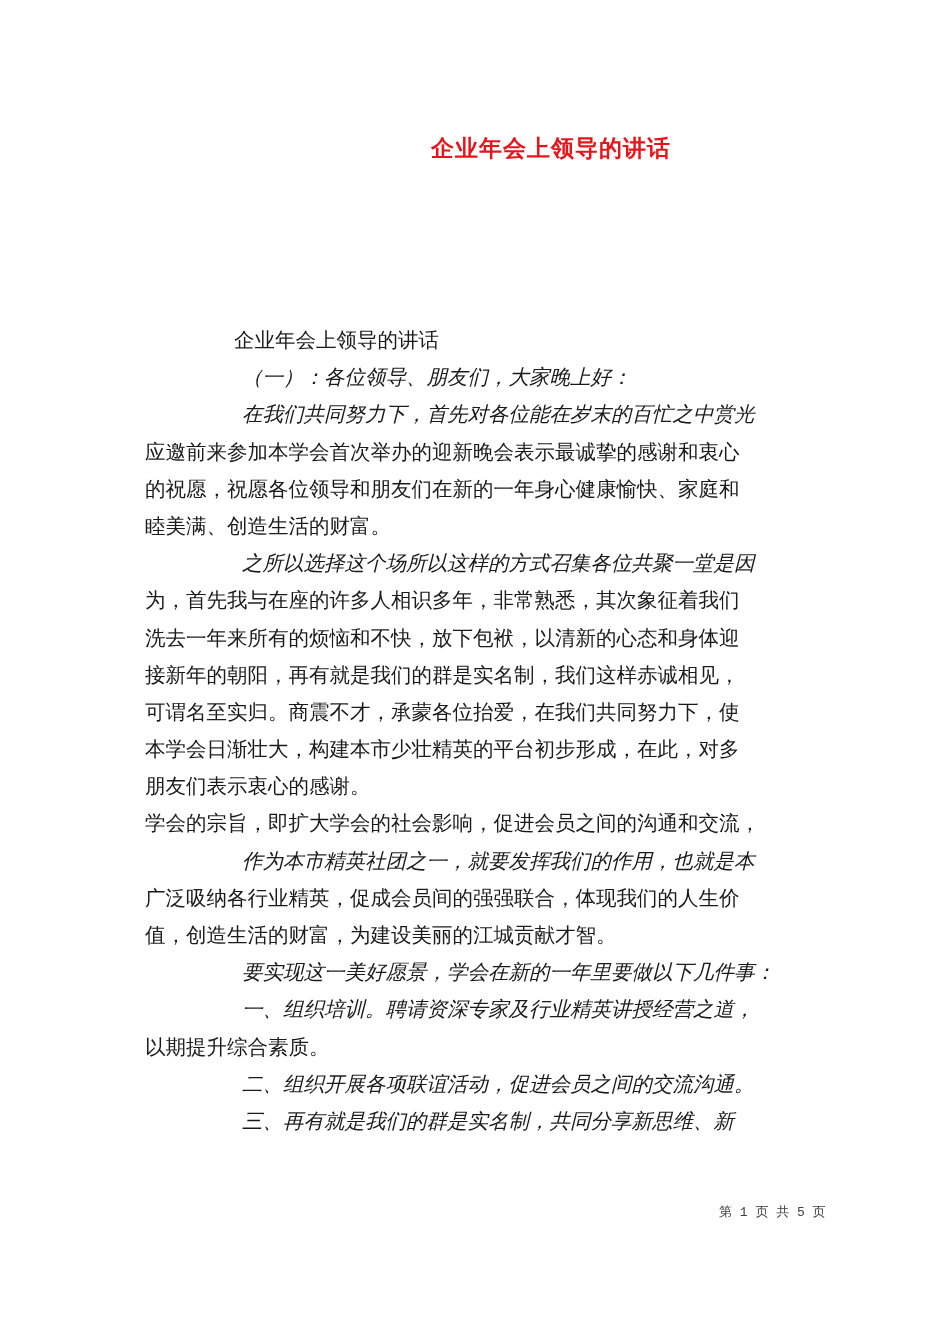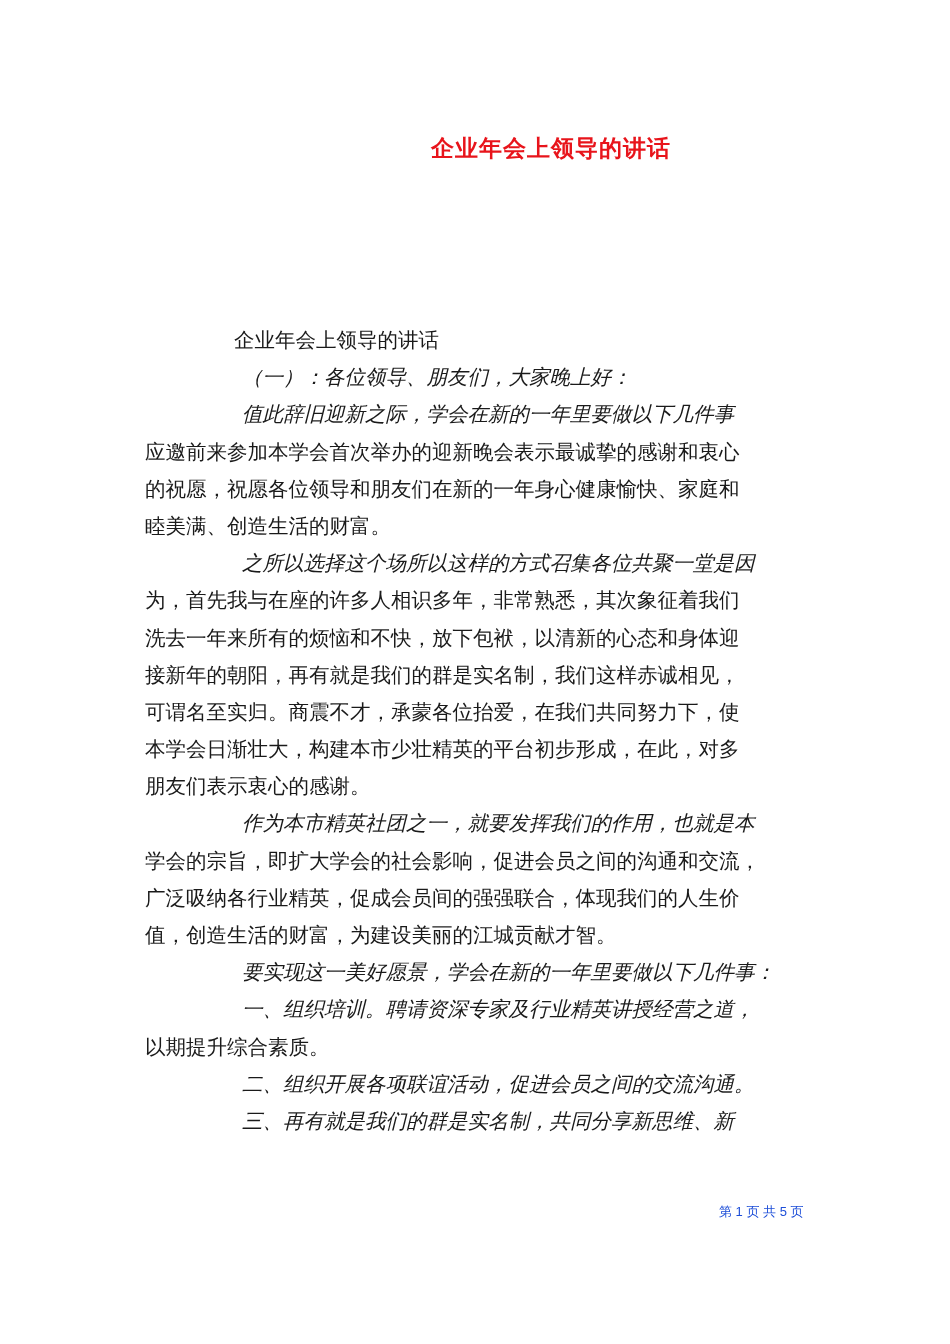--- a/index.html
+++ b/index.html
@@ -47,46 +47,46 @@
       white-space: nowrap;
       height: 37.2px;
     }
     .indent-a { padding-left: 89px; }
     .indent-b { padding-left: 97px; font-style: italic; }
     .footer {
       position: absolute;
       left: 719px;
       top: 1203px;
       font-size: 13px;
-      color: #1d4ed8;
-      font-family: Liberation Sans, sans-serif;
+      color: #404040;
+      font-family: Liberation Mono, monospace;
     }
   </style>
 </head>
 <body>
 
 <div class="page">
   <div class="doc-title">企业年会上领导的讲话</div>
 
   <div class="body-text">
     <div class="line indent-a">企业年会上领导的讲话</div>
     <div class="line indent-b">（一）：各位领导、朋友们，大家晚上好：</div>
-    <div class="line indent-b">值此辞旧迎新之际，学会在新的一年里要做以下几件事</div>
+    <div class="line indent-b">在我们共同努力下，首先对各位能在岁末的百忙之中赏光</div>
     <div class="line">应邀前来参加本学会首次举办的迎新晚会表示最诚挚的感谢和衷心</div>
     <div class="line">的祝愿，祝愿各位领导和朋友们在新的一年身心健康愉快、家庭和</div>
     <div class="line">睦美满、创造生活的财富。</div>
     <div class="line indent-b">之所以选择这个场所以这样的方式召集各位共聚一堂是因</div>
     <div class="line">为，首先我与在座的许多人相识多年，非常熟悉，其次象征着我们</div>
     <div class="line">洗去一年来所有的烦恼和不快，放下包袱，以清新的心态和身体迎</div>
     <div class="line">接新年的朝阳，再有就是我们的群是实名制，我们这样赤诚相见，</div>
     <div class="line">可谓名至实归。商震不才，承蒙各位抬爱，在我们共同努力下，使</div>
     <div class="line">本学会日渐壮大，构建本市少壮精英的平台初步形成，在此，对多</div>
     <div class="line">朋友们表示衷心的感谢。</div>
+    <div class="line">学会的宗旨，即扩大学会的社会影响，促进会员之间的沟通和交流，</div>
     <div class="line indent-b">作为本市精英社团之一，就要发挥我们的作用，也就是本</div>
-    <div class="line">学会的宗旨，即扩大学会的社会影响，促进会员之间的沟通和交流，</div>
     <div class="line">广泛吸纳各行业精英，促成会员间的强强联合，体现我们的人生价</div>
     <div class="line">值，创造生活的财富，为建设美丽的江城贡献才智。</div>
     <div class="line indent-b">要实现这一美好愿景，学会在新的一年里要做以下几件事：</div>
     <div class="line indent-b">一、组织培训。聘请资深专家及行业精英讲授经营之道，</div>
     <div class="line">以期提升综合素质。</div>
     <div class="line indent-b">二、组织开展各项联谊活动，促进会员之间的交流沟通。</div>
     <div class="line indent-b">三、再有就是我们的群是实名制，共同分享新思维、新</div>
   </div>
 
   <div class="footer">第 1 页 共 5 页</div>

